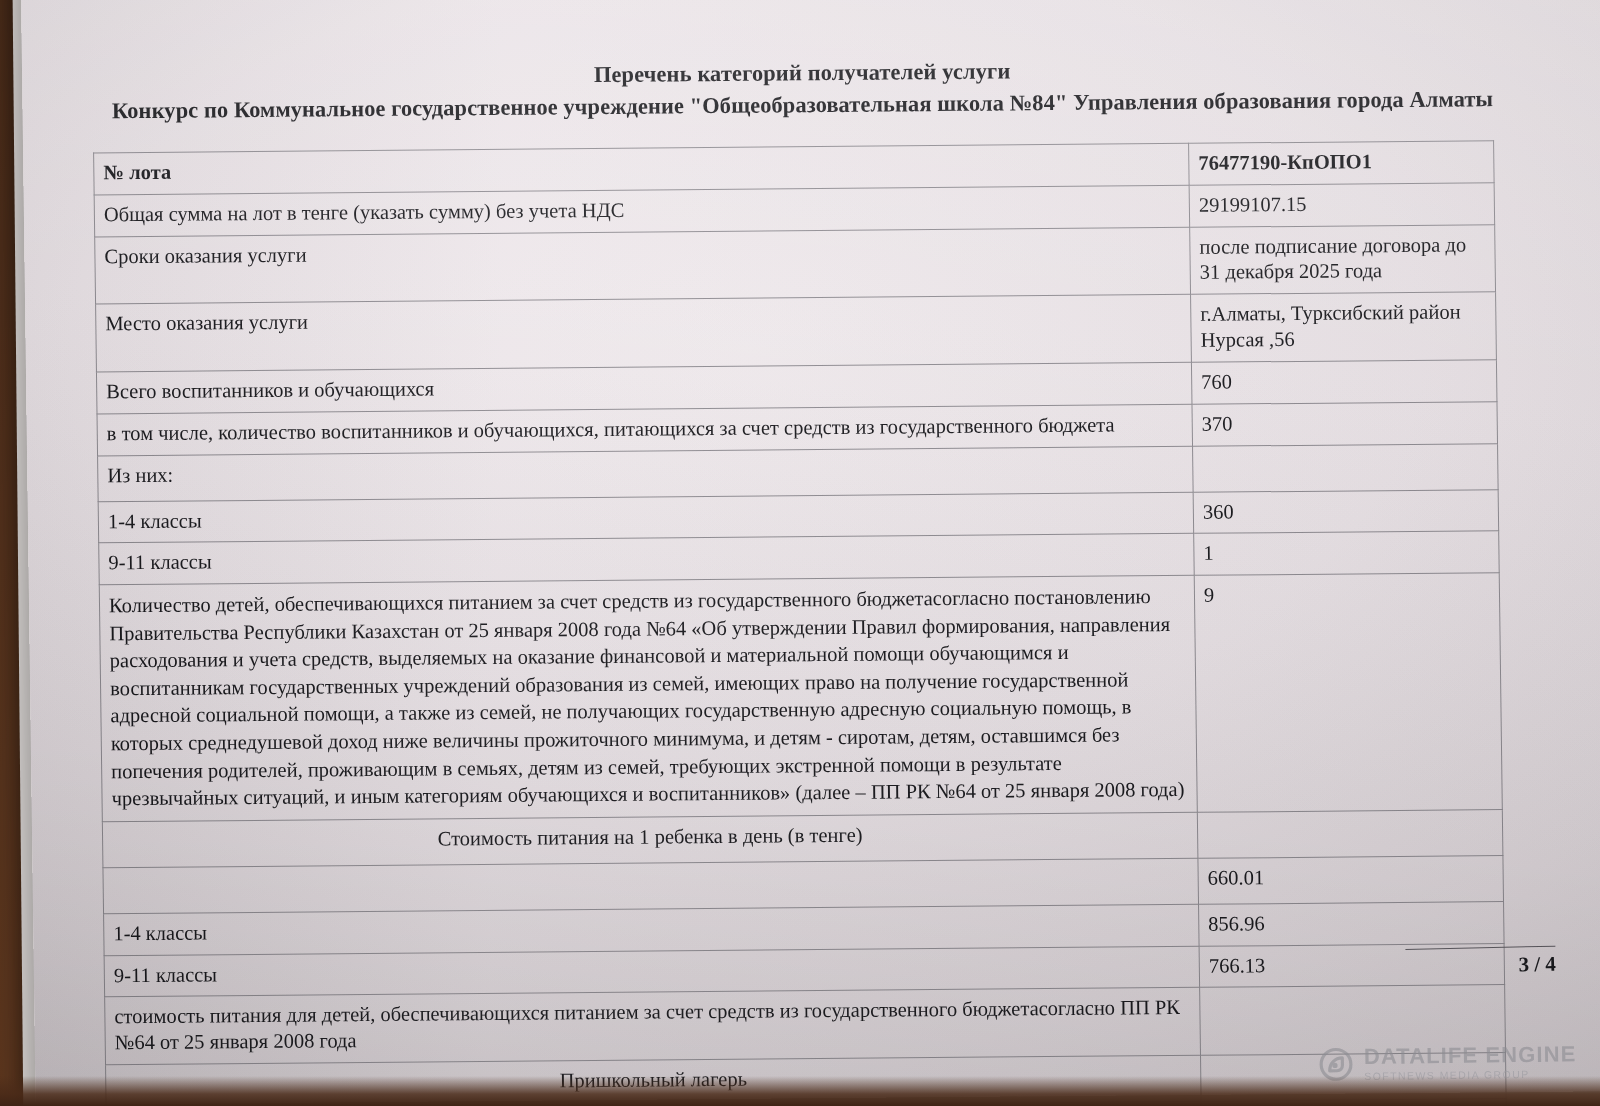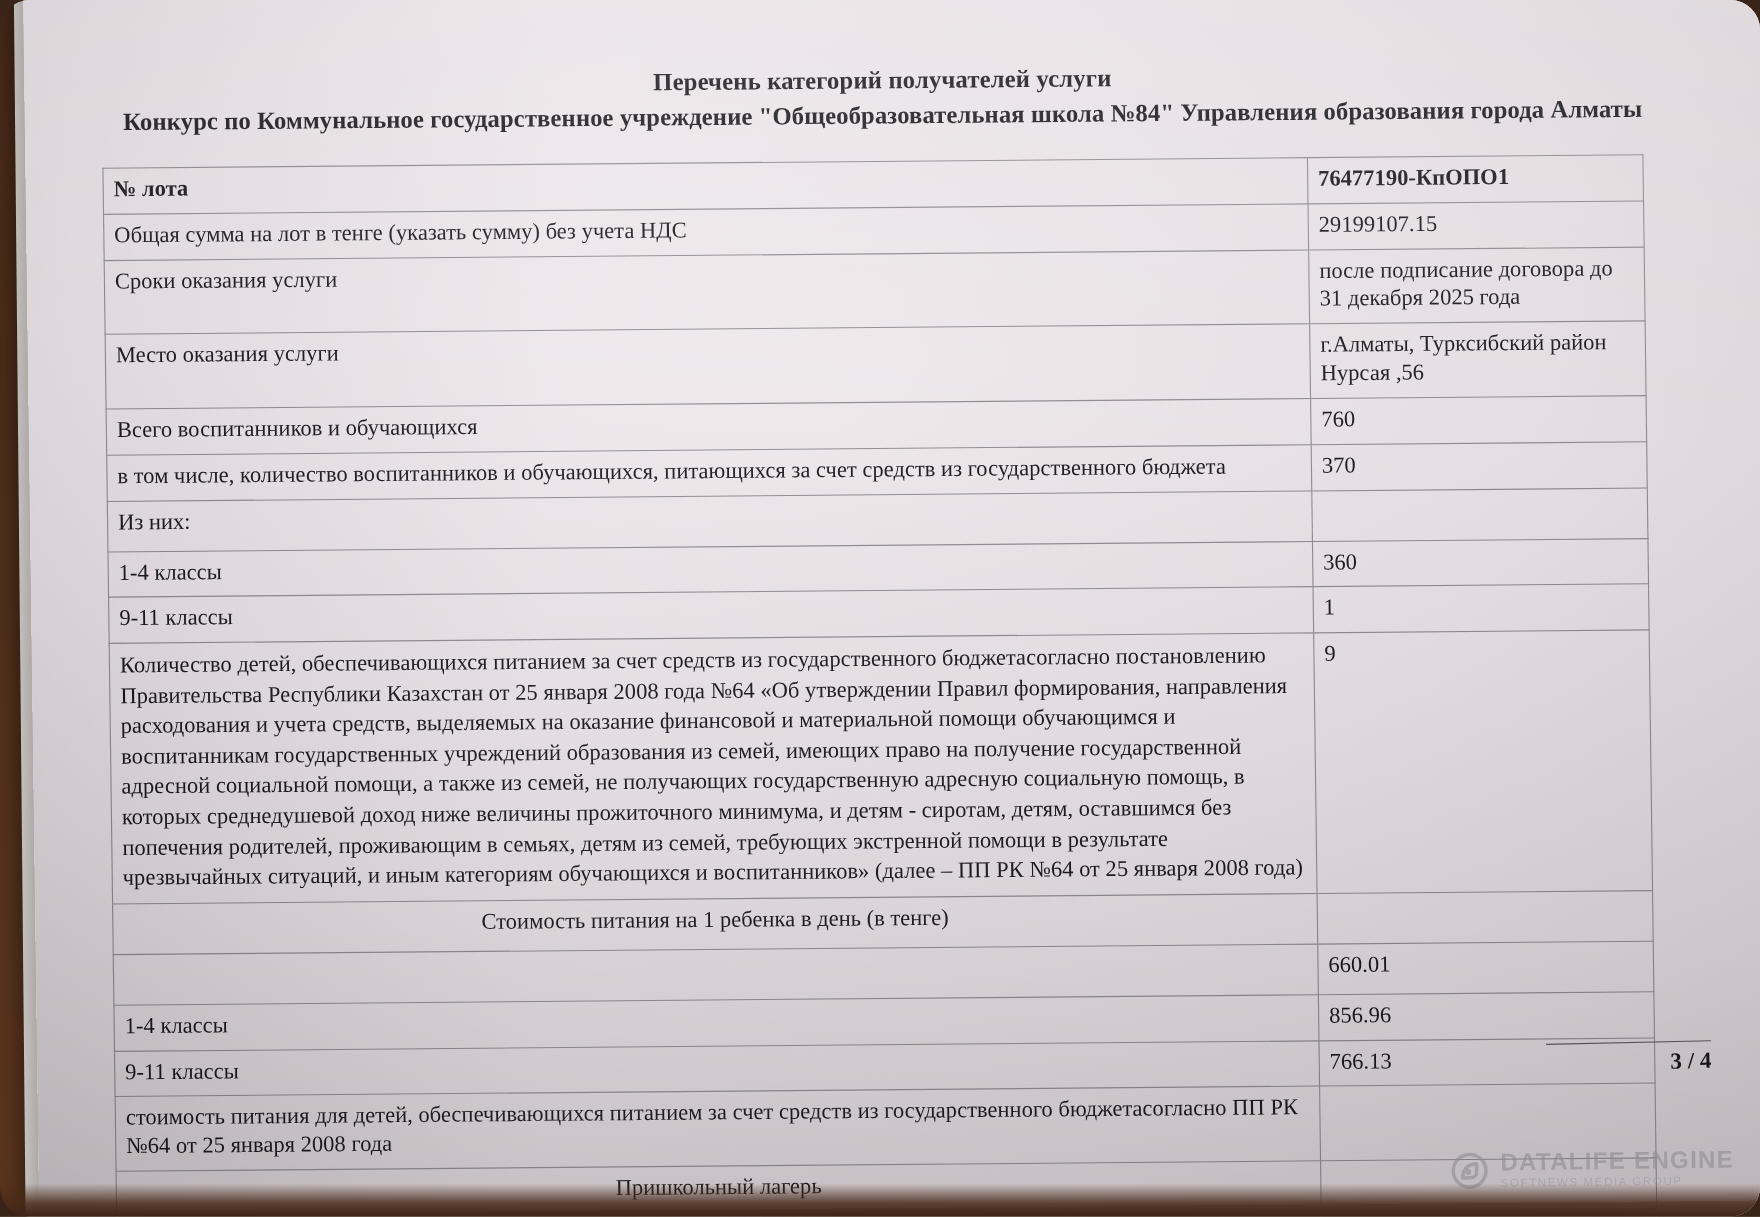--- a/index.html
+++ b/index.html
@@ -14,21 +14,20 @@
 
   
   #scene {
     position: relative;
     width: 1600px;
     height: 1106px;
     background:
       linear-gradient(105deg, #4a2c1a 0%, #6b3f22 30%, #8a5530 60%, #5c3520 100%);
     overflow: hidden;
     font-family: "Liberation Serif", "DejaVu Serif", serif;
-    border-radius: 27px;
   }
 
   
   #under-sheet {
     position: absolute;
     left: 18px;
     top: -40px;
     width: 1620px;
     height: 1190px;
     background: #d8d4d2;

